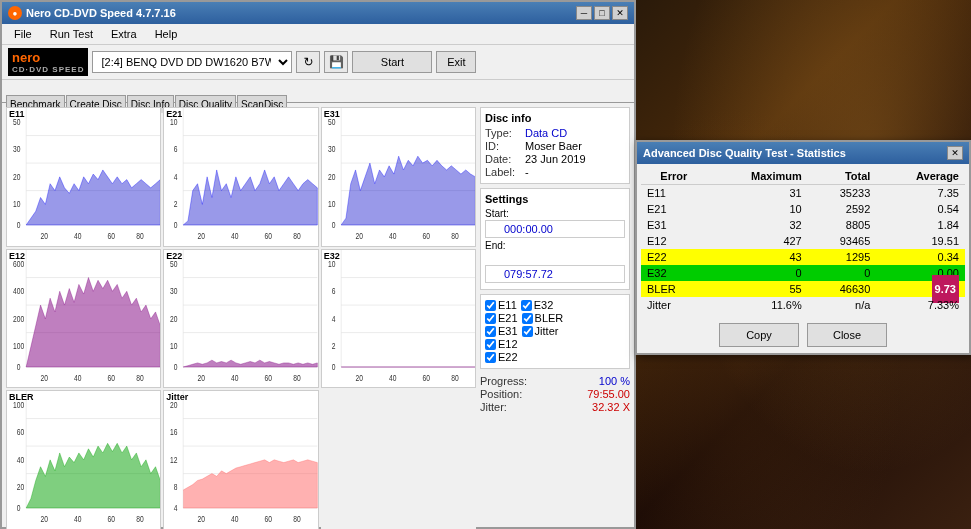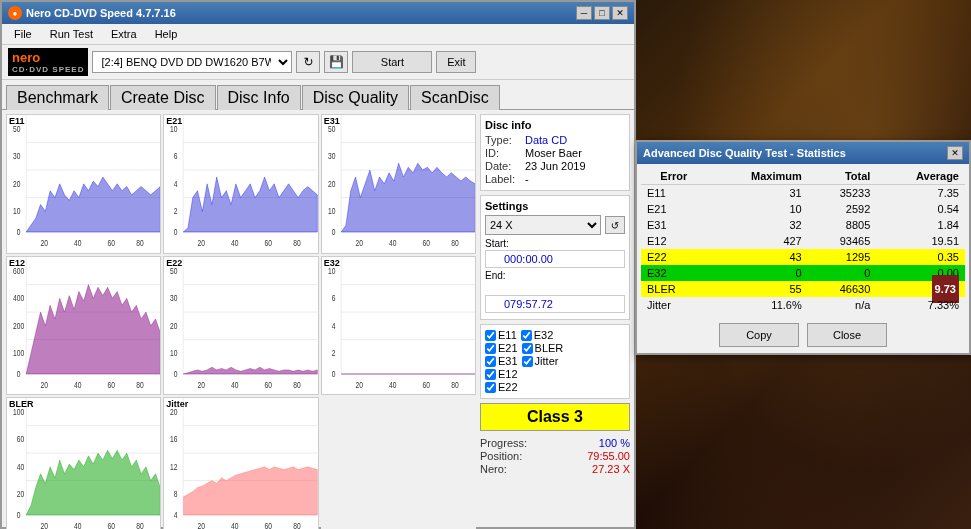--- a/index.html
+++ b/index.html
@@ -83,28 +83,28 @@
     
     
     .tab-bar {
       background: #f0f0f0;
       padding: 4px 4px 0;
       display: flex;
       gap: 1px;
       border-bottom: 1px solid #999;
     }
     .tab {
-      padding: 3px 10px;
+      padding: 3px 3px;
       border: 1px solid #999;
       border-bottom: none;
       background: #d8d8d8;
-      font-size: 16px;
+      font-size: 10px;
       cursor: pointer;
       position: relative;
-      top: 1px;
+      top: 11px;
     }
     .tab.active {
       background: #f0f0f0;
       border-bottom: 1px solid #f0f0f0;
       font-weight: bold;
     }
     
     
     .content-area {
       display: flex;
@@ -224,21 +224,21 @@
     }
     .stats-table th:first-child { text-align: center; }
     .stats-table td {
       text-align: right;
       padding: 2px 6px;
     }
     .stats-table td:first-child { text-align: left; }
     .row-e22 { background: #ffff00; }
     .row-e32 { background: #00cc00; }
     .row-bler { background: #ffff00; }
-    .bler-highlight { background: #7f1d1d; color: white; font-weight: bold; padding: 8px 3px; }
+    .bler-highlight { background: #be185d; color: white; font-weight: bold; padding: 8px 3px; }
     
     .stats-buttons {
       display: flex;
       gap: 8px;
       padding: 6px;
       justify-content: center;
     }
     .stats-btn {
       width: 80px;
       height: 24px;
@@ -511,26 +511,20 @@
           <span class="info-val black">23 Jun 2019</span>
         </div>
         <div class="info-row">
           <span class="info-key">Label:</span>
           <span class="info-val black">-</span>
         </div>
       </div>
 
       <div class="settings-section">
         <div class="section-title">Settings</div>
-        <div style="display:flex; gap:4px; align-items:center; margin-bottom:3px;">
-          <select class="speed-select" style="flex:1;">
-            <option>24 X</option>
-          </select>
-          <div class="icon-btn" style="width:20px; height:18px; font-size:10px;">↺</div>
-        </div>
         <div style="margin-bottom:1px; font-size:10px;">Start:</div>
         <input type="text" class="time-field" value="000:00.00" style="">
         <div style="margin-bottom:14px; font-size:10px;">End:</div>
         <input type="text" class="time-field" value="079:57.72" style="">
       </div>
 
       <div class="checkboxes-section">
         <div class="cb-row">
           <div class="cb-item">
             <input type="checkbox" checked="" style="">
@@ -568,36 +562,33 @@
           </div>
         </div>
         <div class="cb-row">
           <div class="cb-item">
             <input type="checkbox" checked="" style="">
             <span>E22</span>
           </div>
         </div>
       </div>
 
-      <div class="class-section">
-        <span>Class 3</span>
-      </div>
 
       <div class="progress-section">
         <div class="prog-row">
           <span class="prog-key">Progress:</span>
           <span class="prog-val blue">100 %</span>
         </div>
         <div class="prog-row">
           <span class="prog-key">Position:</span>
           <span class="prog-val">79:55.00</span>
         </div>
         <div class="prog-row">
-          <span class="prog-key">Nero:</span>
-          <span class="prog-val">27.23 X</span>
+          <span class="prog-key">Jitter:</span>
+          <span class="prog-val">32.32 X</span>
         </div>
       </div>
 
     </div>
   </div>
 </div>
 
 <div class="stats-window">
   <div class="stats-title-bar">
     <span class="stats-title-text">Advanced Disc Quality Test - Statistics</span>
@@ -636,21 +627,21 @@
         <tr>
           <td>E12</td>
           <td>427</td>
           <td>93465</td>
           <td>19.51</td>
         </tr>
         <tr class="row-e22">
           <td>E22</td>
           <td>43</td>
           <td>1295</td>
-          <td>0.35</td>
+          <td>0.34</td>
         </tr>
         <tr class="row-e32">
           <td>E32</td>
           <td>0</td>
           <td>0</td>
           <td>0.00</td>
         </tr>
         <tr class="row-bler">
           <td>BLER</td>
           <td>55</td>

